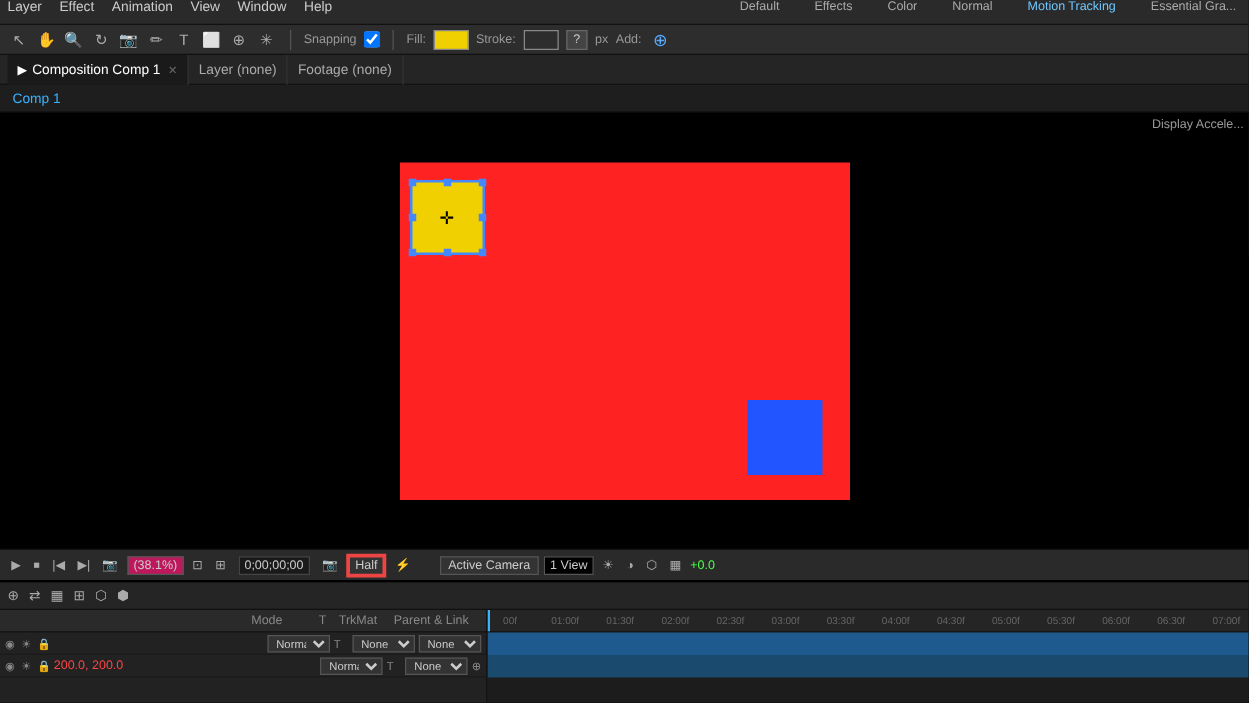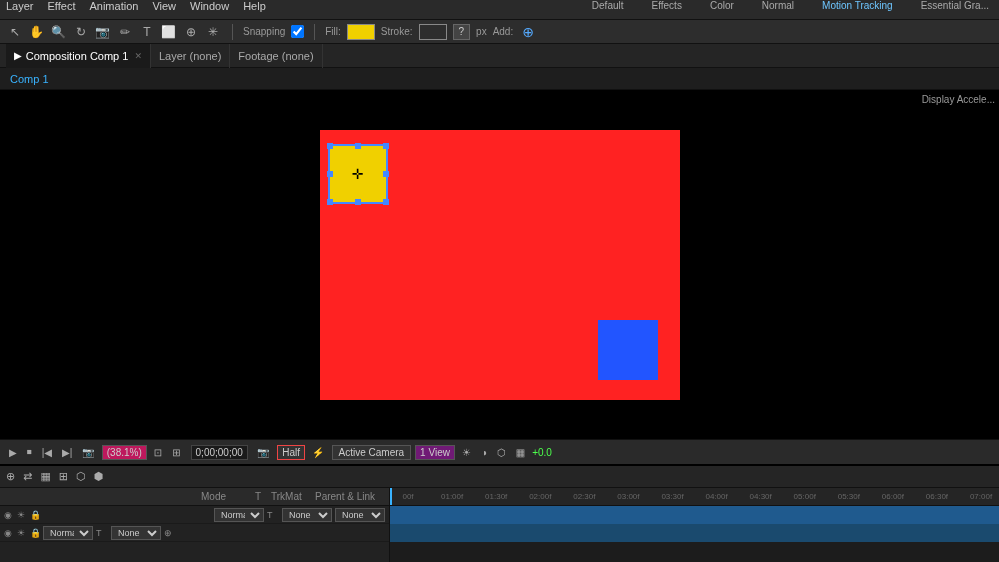--- a/index.html
+++ b/index.html
@@ -259,36 +259,37 @@
       font-size: 10px;
       background: #be185d;
       border: 1px solid #555;
       padding: 1px 4px;
       cursor: pointer;
     }
     .vc-quality {
       color: #ccc;
       font-size: 10px;
       background: #333;
-      border: 1px solid #ef4444;
+      border: 3px solid #ef4444;
       padding: 1px 4px;
       cursor: pointer;
     }
     .vc-camera {
       color: #ccc;
       font-size: 10px;
       background: #333;
       border: 1px solid #555;
       padding: 1px 6px;
       cursor: pointer;
+      margin-left: 16px;
     }
     .vc-views {
       color: #ccc;
       font-size: 10px;
-      background: #701a75;
+      background: #000000;
       border: 1px solid #555;
       padding: 1px 4px;
       cursor: pointer;
     }
     .vc-green {
       color: #4cff4c;
       font-size: 10px;
     }
 
     
@@ -565,20 +566,21 @@
         </select>
         <select class="tl-mode-select">
           <option>None</option>
         </select>
       </div>
 
       <div class="tl-layer-row">
         <span style="color:#888; font-size:9px; width:10px">◉</span>
         <span style="color:#888; font-size:9px; width:10px">☀</span>
         <span style="color:#888; font-size:9px; width:10px">🔒</span>
+        <span class="layer-name red-text">200.0, 200.0</span>
         <select class="tl-mode-select">
           <option>Normal</option>
         </select>
         <span class="tl-switch" style="width:12px">T</span>
         <select class="tl-mode-select">
           <option>None</option>
         </select>
         <span class="tl-switch" style="font-size:9px">⊕</span>
       </div>
     </div>

